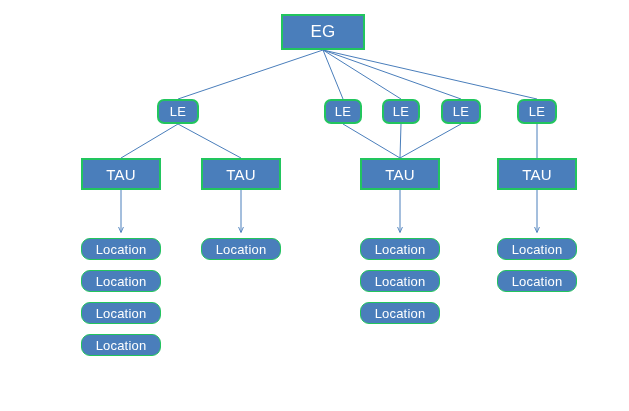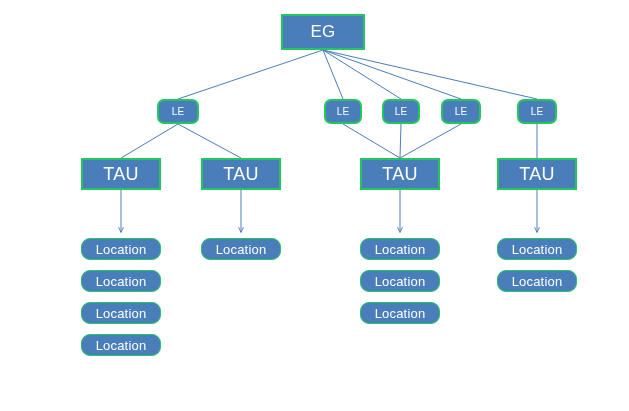--- a/index.html
+++ b/index.html
@@ -37,25 +37,25 @@
     letter-spacing: 0.2px;
     white-space: nowrap;
   }
   .node.eg {
     border-width: 2px;
     font-size: 17px;
   }
   .node.le {
     border-width: 2px;
     border-radius: 7px;
-    font-size: 10px;
+    font-size: 13px;
   }
   .node.tau {
     border-width: 2px;
-    font-size: 18px;
+    font-size: 15px;
     text-align: right;
   }
   .node.loc {
     border-width: 1px;
     font-size: 13px;
     border-radius: 9px;
   }
 </style>
 </head>
 <body>

